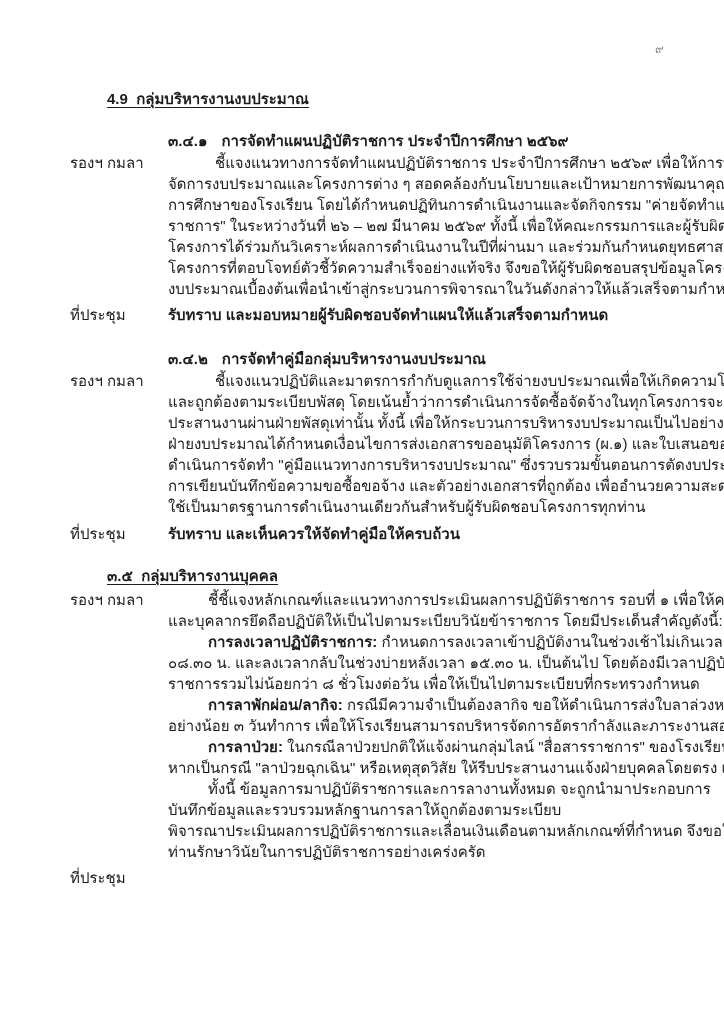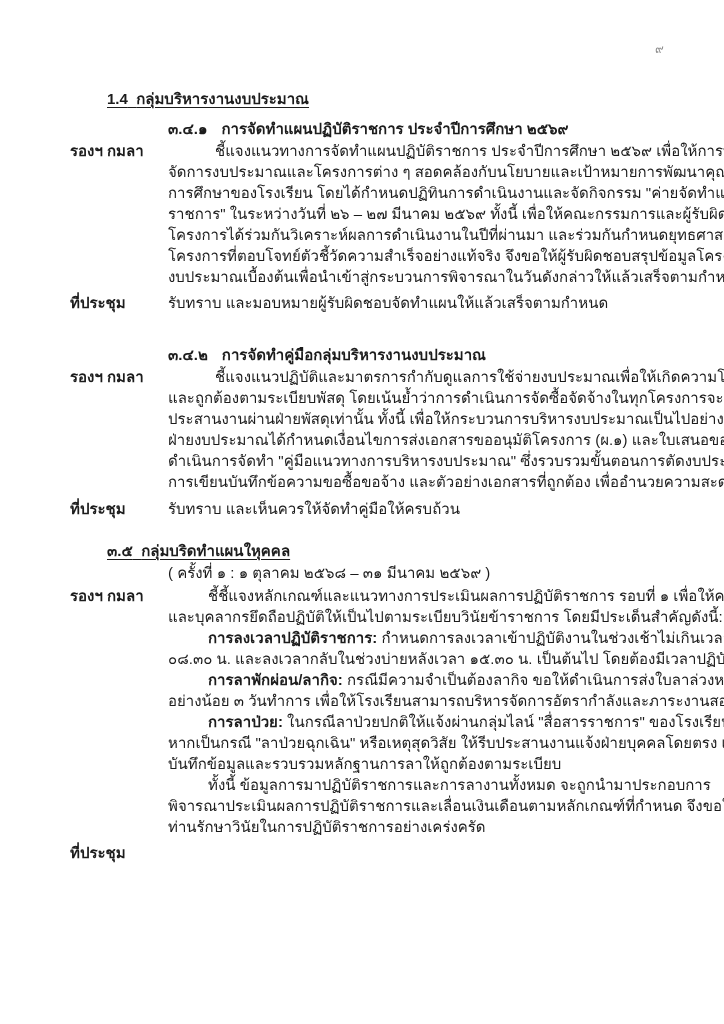--- a/index.html
+++ b/index.html
@@ -32,46 +32,46 @@
     line-height:22px;
   }
   .h-sub .num{display:inline-block;margin-right:14px;}
   .subtitle{
     margin:0 0 0 168px;
     line-height:21px;
   }
   .row{position:relative;}
   .row .label{
     position:absolute;left:70px;top:0;
-    font-weight:bold;line-height:21px;white-space:nowrap;
+    font-weight:normal;line-height:21px;white-space:nowrap;
   }
   .row .content{
     margin-left:168px;width:510px;line-height:21px;
   }
   .line{white-space:nowrap;height:21px;overflow:visible;}
   .ind47{padding-left:47px;}
   .ind40{padding-left:40px;}
   .b{font-weight:bold;text-align:right;}
-  .res .content{font-weight:normal;}
+  .res .content{font-weight:bold;}
   .mt5{margin-top:5px;}
   .mt6{margin-top:6px;}
-  .mt8{margin-top:8px;}
-  .mt23{margin-top:31px;}
+  .mt8{margin-top:20px;}
+  .mt23{margin-top:23px;}
   .mt21{margin-top:21px;}
   .mt4{margin-top:4px;}
   .mt2{margin-top:2px;}
 </style>
 </head>
 <body>
 
 <div class="page">
 
   <div class="pageno">๙</div>
 
-  <div class="h-major"><span class="num">1.4</span>&nbsp;&nbsp;<span>กลุ่มบริหารงานงบประมาณ</span></div>
+  <div class="h-major"><span class="num">4.9</span>&nbsp;&nbsp;<span>กลุ่มบริหารงานงบประมาณ</span></div>
 
   <div class="h-sub mt8"><span class="num">๓.๔.๑</span><span>การจัดทำแผนปฏิบัติราชการ ประจำปีการศึกษา ๒๕๖๙</span></div>
 
   <div class="row">
     <div class="label">รองฯ กมลา</div>
     <div class="content">
       <div class="line ind47">ชี้แจงแนวทางการจัดทำแผนปฏิบัติราชการ ประจำปีการศึกษา ๒๕๖๙ เพื่อให้การบริหาร</div>
       <div class="line">จัดการงบประมาณและโครงการต่าง ๆ สอดคล้องกับนโยบายและเป้าหมายการพัฒนาคุณภาพ</div>
       <div class="line">การศึกษาของโรงเรียน โดยได้กำหนดปฏิทินการดำเนินงานและจัดกิจกรรม "ค่ายจัดทำแผนปฏิบัติ</div>
       <div class="line">ราชการ" ในระหว่างวันที่ ๒๖ – ๒๗ มีนาคม ๒๕๖๙ ทั้งนี้ เพื่อให้คณะกรรมการและผู้รับผิดชอบ</div>
@@ -92,51 +92,52 @@
 
   <div class="row">
     <div class="label">รองฯ กมลา</div>
     <div class="content">
       <div class="line ind47">ชี้แจงแนวปฏิบัติและมาตรการกำกับดูแลการใช้จ่ายงบประมาณเพื่อให้เกิดความโปร่งใส</div>
       <div class="line">และถูกต้องตามระเบียบพัสดุ โดยเน้นย้ำว่าการดำเนินการจัดซื้อจัดจ้างในทุกโครงการจะต้อง</div>
       <div class="line">ประสานงานผ่านฝ่ายพัสดุเท่านั้น ทั้งนี้ เพื่อให้กระบวนการบริหารงบประมาณเป็นไปอย่างคล่องตัว</div>
       <div class="line">ฝ่ายงบประมาณได้กำหนดเงื่อนไขการส่งเอกสารขออนุมัติโครงการ (ผ.๑) และใบเสนอขอซื้อขอจ้าง</div>
       <div class="line">ดำเนินการจัดทำ "คู่มือแนวทางการบริหารงบประมาณ" ซึ่งรวบรวมขั้นตอนการตัดงบประมาณ</div>
       <div class="line">การเขียนบันทึกข้อความขอซื้อขอจ้าง และตัวอย่างเอกสารที่ถูกต้อง เพื่ออำนวยความสะดวกและ</div>
+      <div class="line">ใช้เป็นมาตรฐานการดำเนินงานเดียวกันสำหรับผู้รับผิดชอบโครงการทุกท่าน</div>
     </div>
   </div>
 
   <div class="row res mt6">
     <div class="label">ที่ประชุม</div>
     <div class="content">
         <div class="line">รับทราบ และเห็นควรให้จัดทำคู่มือให้ครบถ้วน</div>
       </div>
   </div>
 
-  <div class="h-major mt21"><span class="num">๓.๕</span>&nbsp;&nbsp;<span>กลุ่มบริดทำแผนใหุคคล</span></div>
+  <div class="h-major mt21"><span class="num">๓.๕</span>&nbsp;&nbsp;<span>กลุ่มบริหารงานบุคคล</span></div>
 
-  <div class="subtitle">( ครั้งที่ ๑ : ๑ ตุลาคม ๒๕๖๘ – ๓๑ มีนาคม ๒๕๖๙ )</div>
 
   <div class="row mt2">
     <div class="label">รองฯ กมลา</div>
     <div class="content">
       <div class="line ind40">ชี้ชี้แจงหลักเกณฑ์และแนวทางการประเมินผลการปฏิบัติราชการ รอบที่ ๑ เพื่อให้คณะครู</div>
       <div class="line">และบุคลากรยึดถือปฏิบัติให้เป็นไปตามระเบียบวินัยข้าราชการ โดยมีประเด็นสำคัญดังนี้:</div>
 
       <div class="line ind40"><span class="b">การลงเวลาปฏิบัติราชการ:</span><span> กำหนดการลงเวลาเข้าปฏิบัติงานในช่วงเช้าไม่เกินเวลา</span></div>
       <div class="line">๐๘.๓๐ น. และลงเวลากลับในช่วงบ่ายหลังเวลา ๑๕.๓๐ น. เป็นต้นไป โดยต้องมีเวลาปฏิบัติ</div>
+      <div class="line">ราชการรวมไม่น้อยกว่า ๘ ชั่วโมงต่อวัน เพื่อให้เป็นไปตามระเบียบที่กระทรวงกำหนด</div>
 
       <div class="line ind40"><span class="b">การลาพักผ่อน/ลากิจ:</span><span> กรณีมีความจำเป็นต้องลากิจ ขอให้ดำเนินการส่งใบลาล่วงหน้า</span></div>
       <div class="line">อย่างน้อย ๓ วันทำการ เพื่อให้โรงเรียนสามารถบริหารจัดการอัตรากำลังและภาระงานสอนแทนได้</div>
 
       <div class="line ind40"><span class="b">การลาป่วย:</span><span> ในกรณีลาป่วยปกติให้แจ้งผ่านกลุ่มไลน์ "สื่อสารราชการ" ของโรงเรียนทันที</span></div>
       <div class="line">หากเป็นกรณี "ลาป่วยฉุกเฉิน" หรือเหตุสุดวิสัย ให้รีบประสานงานแจ้งฝ่ายบุคคลโดยตรง เพื่อ</div>
+      <div class="line ind40">ทั้งนี้ ข้อมูลการมาปฏิบัติราชการและการลางานทั้งหมด จะถูกนำมาประกอบการ</div>
+
       <div class="line">บันทึกข้อมูลและรวบรวมหลักฐานการลาให้ถูกต้องตามระเบียบ</div>
-
-      <div class="line ind40">ทั้งนี้ ข้อมูลการมาปฏิบัติราชการและการลางานทั้งหมด จะถูกนำมาประกอบการ</div>
       <div class="line">พิจารณาประเมินผลการปฏิบัติราชการและเลื่อนเงินเดือนตามหลักเกณฑ์ที่กำหนด จึงขอให้ทุก</div>
       <div class="line">ท่านรักษาวินัยในการปฏิบัติราชการอย่างเคร่งครัด</div>
     </div>
   </div>
 
   <div class="row res mt5">
     <div class="label">ที่ประชุม</div>
   </div>
 
 </div>

